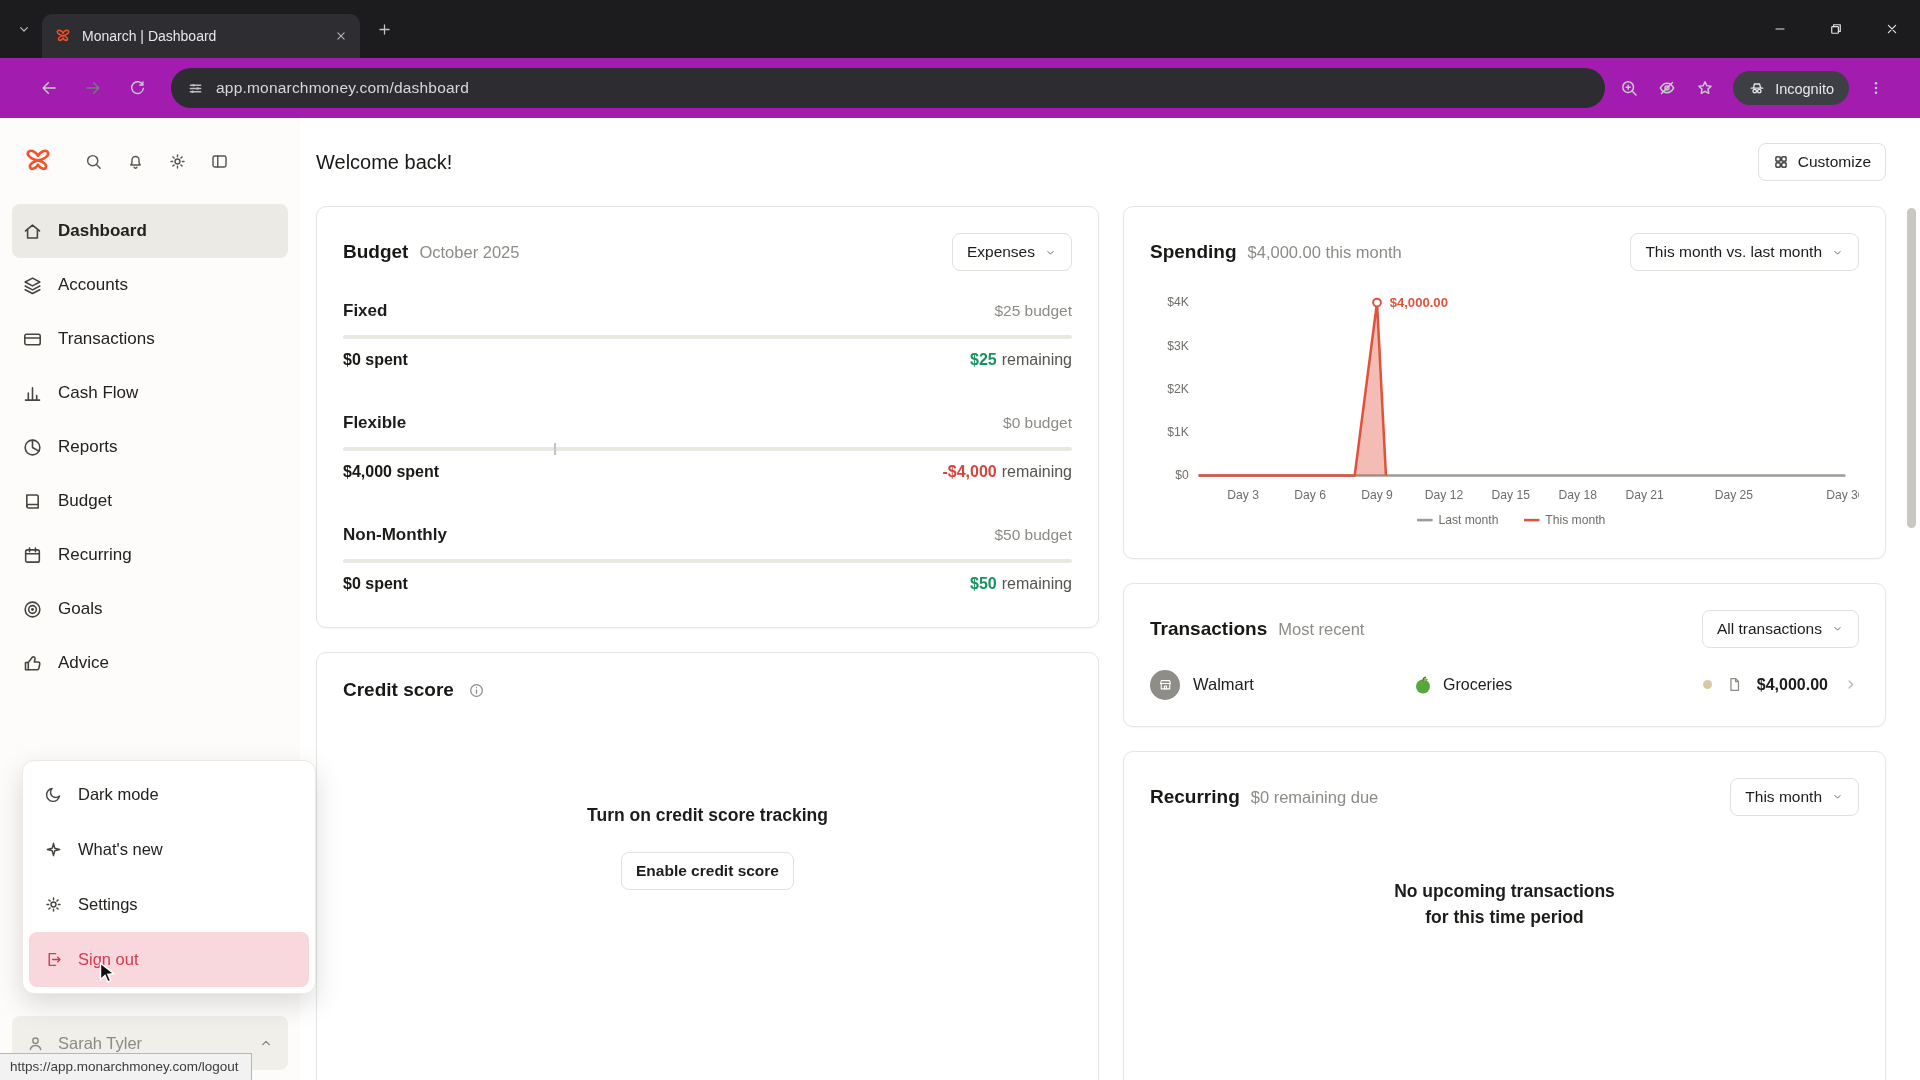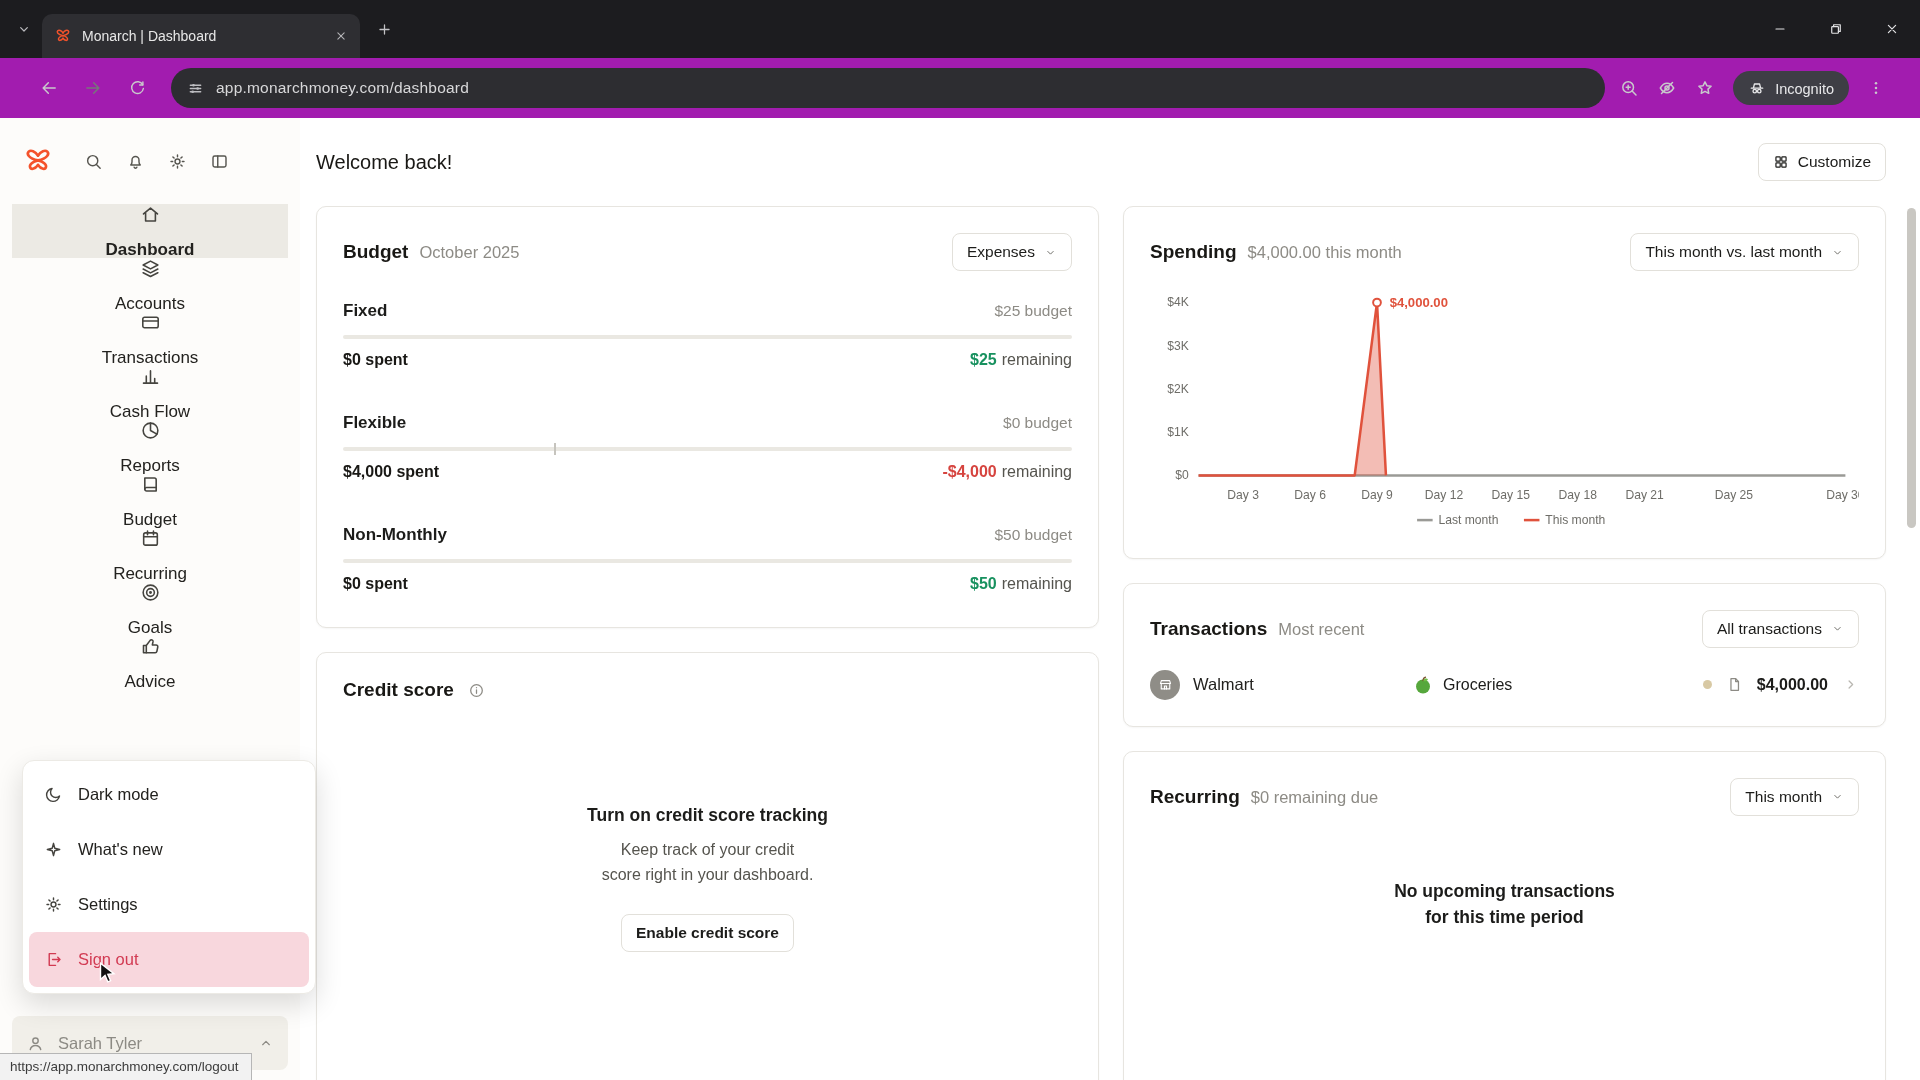--- a/index.html
+++ b/index.html
@@ -34,22 +34,22 @@
            padding:8px 15px; color:#e9e9eb; font-size:14.5px; }
 
   
   .app { height:962px; display:flex; background:#fff; position:relative; }
 
   .sidebar { width:300px; flex:none; position:relative; background:#fdfcfa; }
   .sb-head { height:86px; display:flex; align-items:center; padding:0 22px; }
   .sb-head .logo { width:32px; height:32px; }
   .sb-tools { display:flex; gap:23px; margin-left:30px; color:#56554f; }
   .nav { padding:0 12px; }
-  .nav-item { height:54px; border-radius:0; display:flex; align-items:center; gap:15px;
-              padding:0 2px; font-size:17px; color:#23221f;flex-direction:column; }
+  .nav-item { height:54px; border-radius:8px; display:flex; align-items:center; gap:15px;
+              padding:0 10px; font-size:17px; color:#23221f; }
   .nav-item .ic { color:#45443f; }
   .nav-item.active { background:#eceae4; font-weight:700; }
 
   .popmenu { position:absolute; left:22px; bottom:86px; width:294px; background:#fff;
              border:1px solid #eceae5; border-radius:12px; box-shadow:0 10px 28px rgba(0,0,0,.14);
              padding:6px; z-index:20; }
   .pm-item { height:55px; display:flex; align-items:center; gap:15px; padding:0 15px;
              font-size:16.5px; color:#23221f; border-radius:8px; }
   .pm-item .ic { color:#45443f; }
   .pm-item.danger { background:#f8d7dd; color:#d23a52; }
@@ -520,24 +520,20 @@
               <span class="ic i17 info-ic">
                   <svg viewBox="0 0 24 24" fill="none" stroke="currentColor" stroke-width="1.8" stroke-linecap="round" stroke-linejoin="round">
                     <circle cx="12" cy="12" r="8.2"></circle>
                     <path d="M12 11v5M12 7.8v.2"></path>
                   </svg>
                 </span>
             </div>
           </div>
           <div class="credit-body">
             <div class="credit-h">Turn on credit score tracking</div>
-            <div class="credit-p">
-              <div>Keep track of your credit</div>
-              <div>score right in your dashboard.</div>
-            </div>
             <button class="btn credit-btn">
                 <span>Enable credit score</span>
               </button>
           </div>
         </section>
       </div>
 
       <div class="col">
         <section class="card">
           <div class="card-head">

